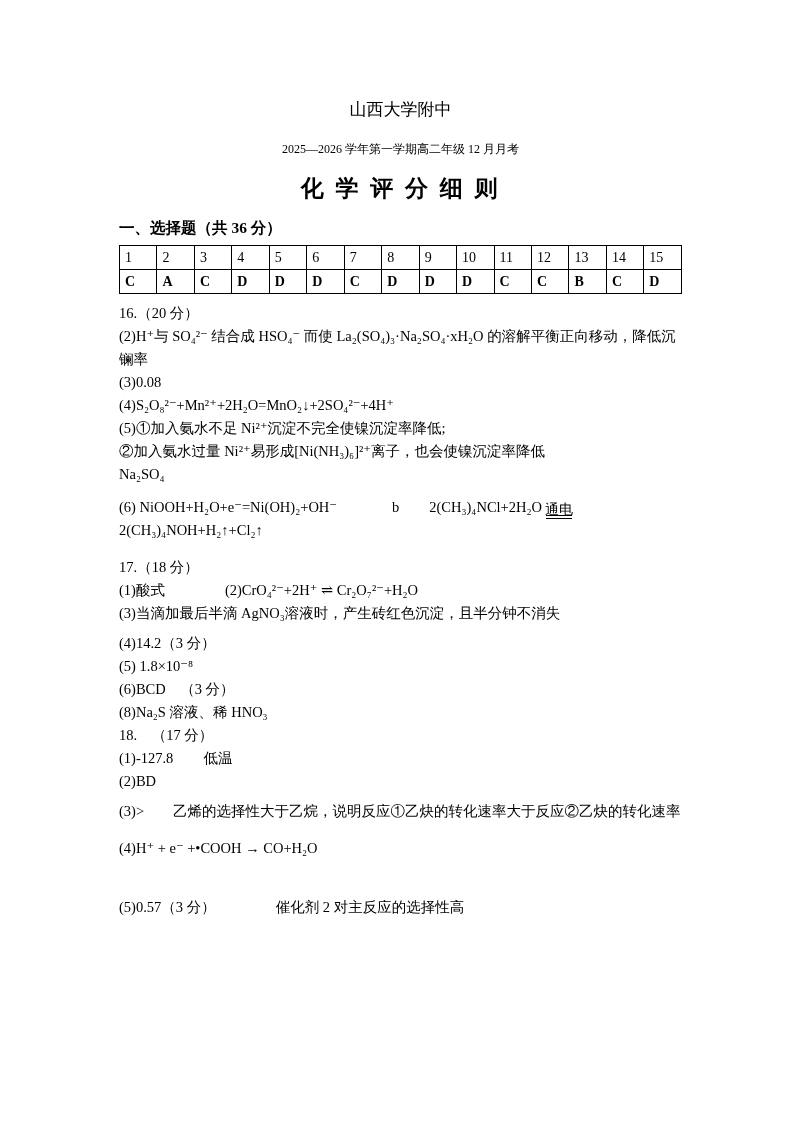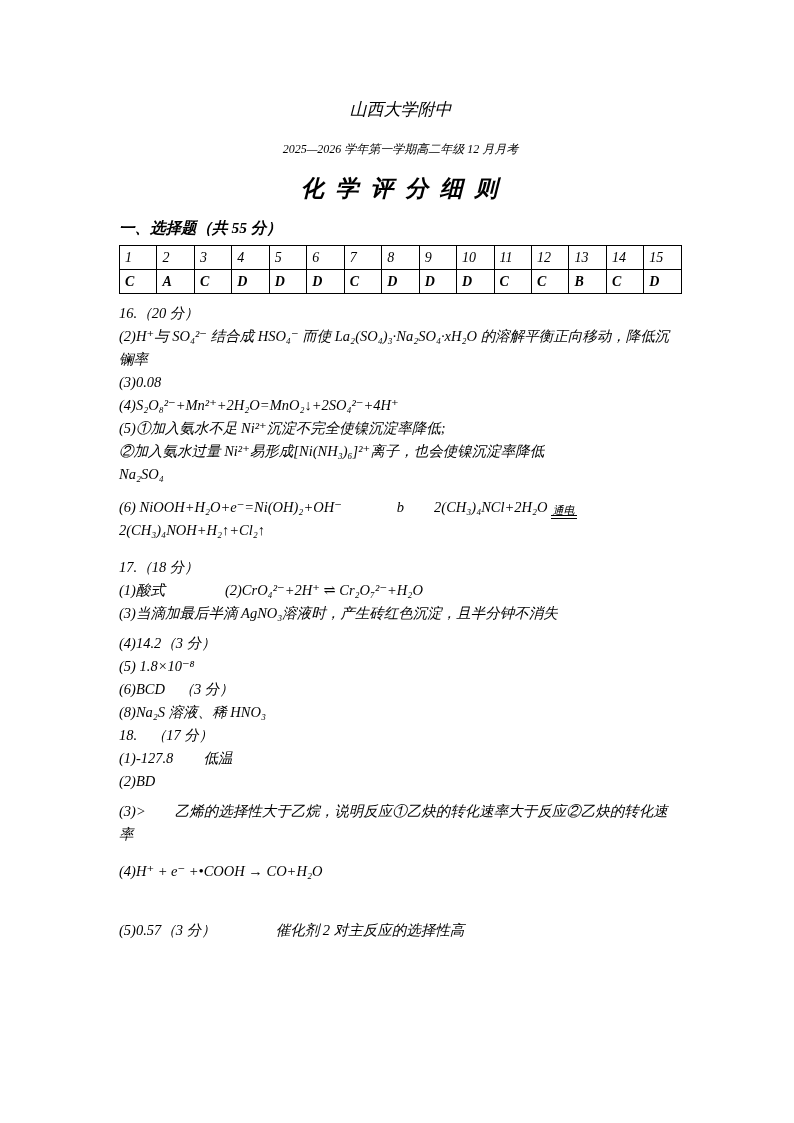--- a/index.html
+++ b/index.html
@@ -9,21 +9,20 @@
     height: 1123px;
     background: #ffffff;
     color: #000000;
     font-family: "Liberation Serif", "DejaVu Serif", serif;
   }
   .page {
     width: 794px;
     height: 1123px;
     padding: 98px 112px 1px 119px;
     overflow: hidden;
-    font-style: italic;
   }
   .center { text-align: center; }
   .school-name {
     font-size: 17px;
     font-weight: 400;
     margin: 0 0 20px 0;
   }
   .exam-name {
     font-size: 12px;
     font-weight: 400;
@@ -75,40 +74,40 @@
   .gap60 { display: inline-block; width: 60px; }
   .gap95 { display: inline-block; width: 95px; }
   .eqcond {
     display: inline-flex;
     flex-direction: column;
     align-items: center;
     vertical-align: -2px;
     margin: 0 3px;
   }
   .eqcond .cond-text {
-    font-size: 11px;
+    font-size: 14px;
     line-height: 10px;
   }
   .eqcond .cond-line {
     width: 26px;
     height: 4px;
     border-top: 1px solid #000;
     border-bottom: 1px solid #000;
   }
 </style>
 </head>
 <body>
 
 <div class="page">
 
   <div class="center school-name">山西大学附中</div>
   <div class="center exam-name">2025—2026 学年第一学期高二年级 12 月月考</div>
   <div class="center doc-title">化 学 评 分 细 则</div>
 
-  <div class="sec-heading">一、选择题（共 55 分）</div>
+  <div class="sec-heading">一、选择题（共 36 分）</div>
 
   <table class="answer-table">
     <tbody>
       <tr class="numbers-row">
           <td>1</td>
           <td>2</td>
           <td>3</td>
           <td>4</td>
           <td>5</td>
           <td>6</td>

